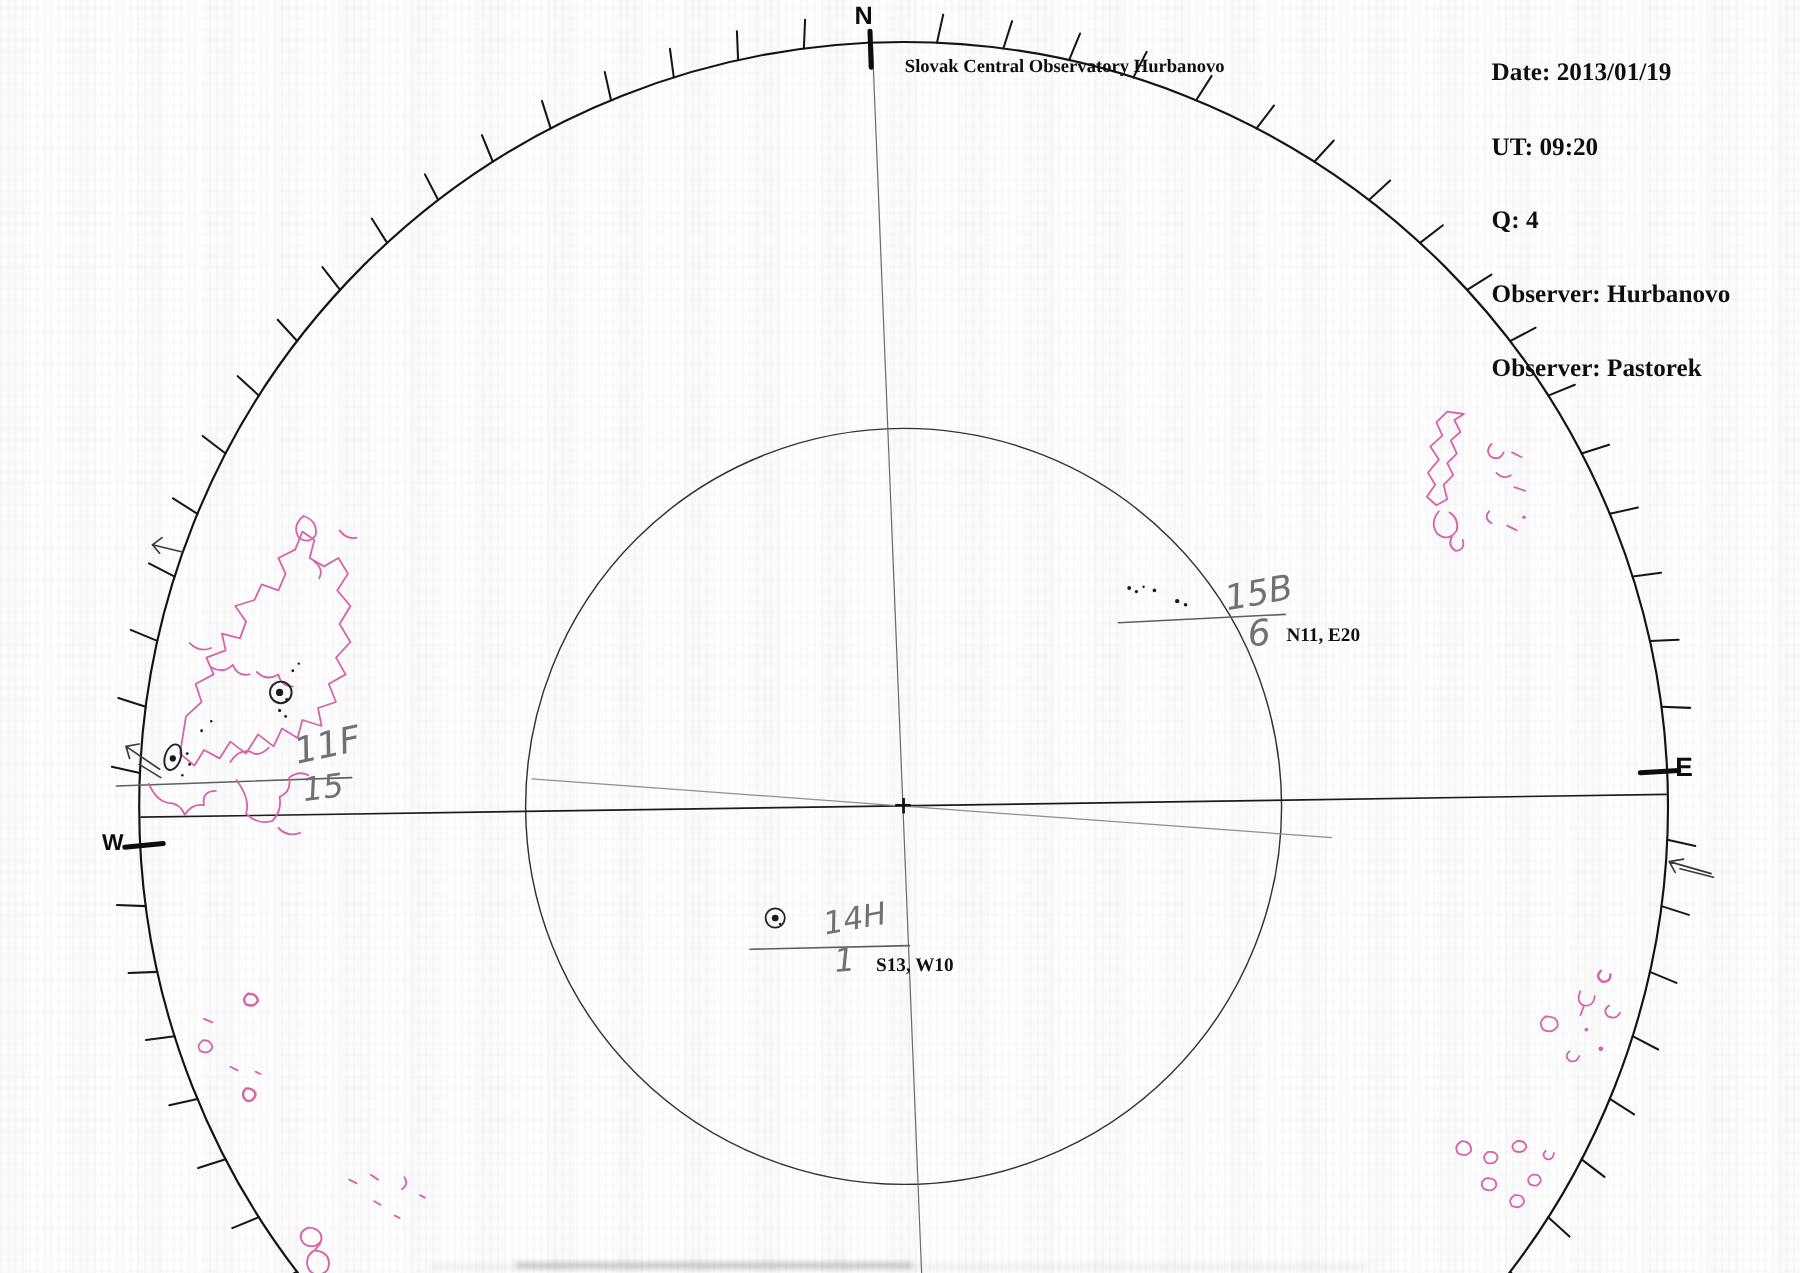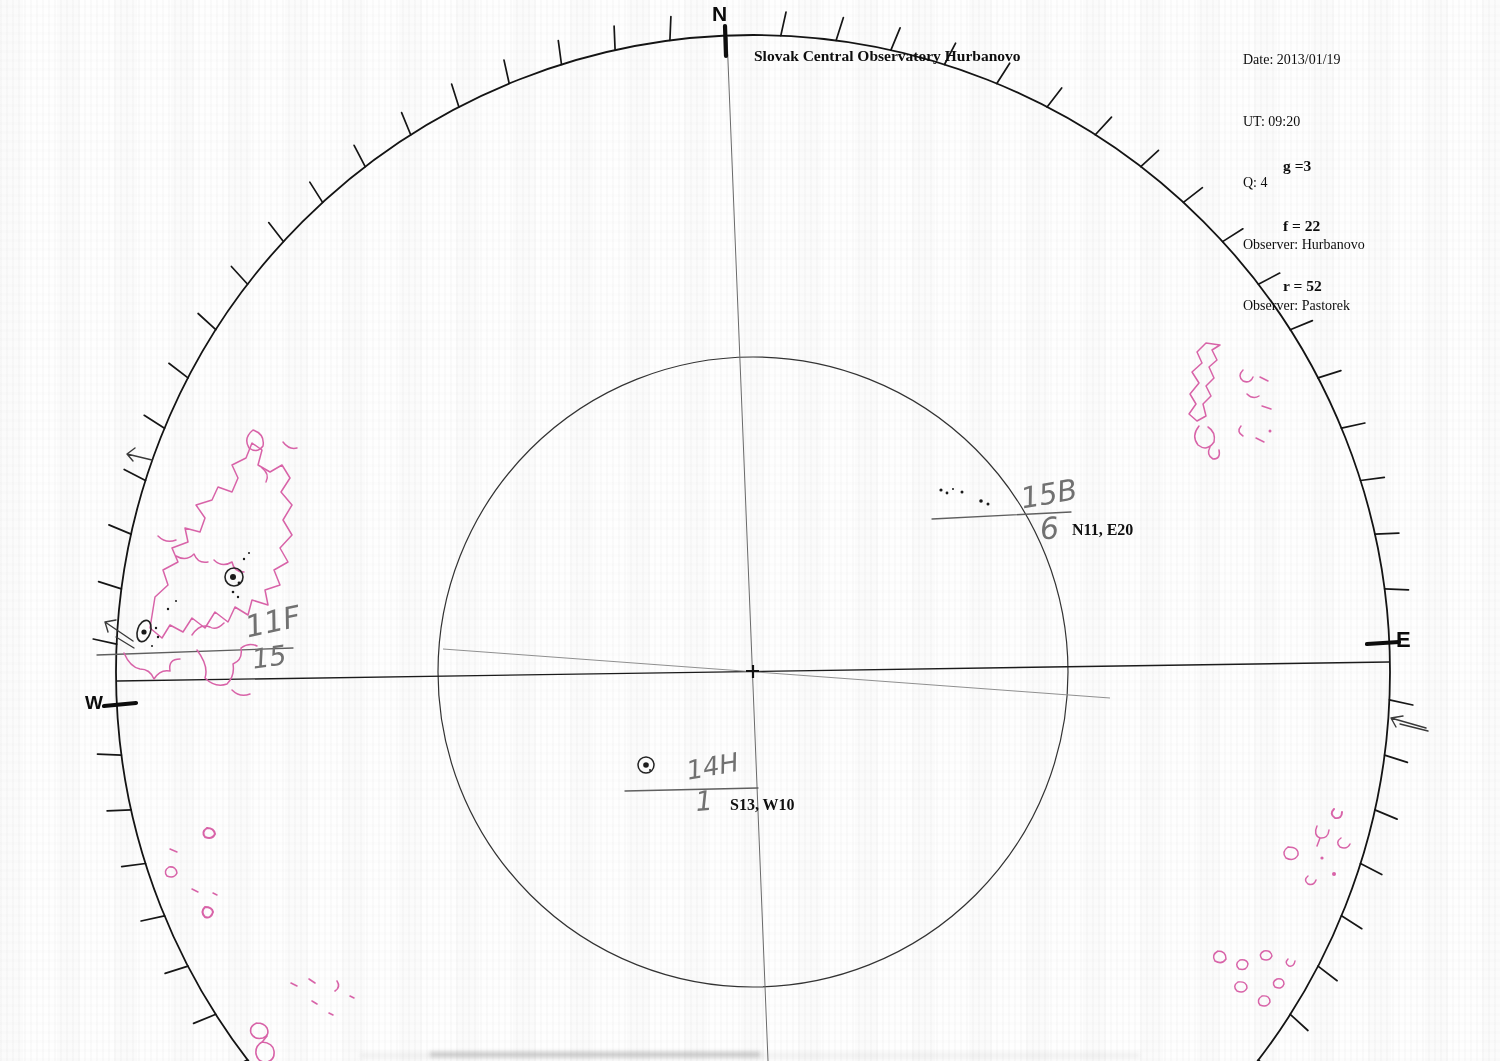--- a/index.html
+++ b/index.html
@@ -8,21 +8,21 @@
   .sheet{position:absolute;left:0;top:0;width:1500px;height:1061px;
     background:
       repeating-linear-gradient(90deg, rgba(60,60,60,0.025) 0 2px, transparent 2px 6px),
       repeating-linear-gradient(90deg, rgba(60,60,60,0.015) 0 23px, transparent 23px 57px),
       repeating-linear-gradient(0deg, rgba(80,80,80,0.012) 0 3px, transparent 3px 9px),
       #fefefe;}
   svg.draw{position:absolute;left:0;top:0;}
   .txt{position:absolute;white-space:pre;}
   .cardinal{font-family:"Liberation Sans",sans-serif;font-weight:bold;color:#0c0c0c;}
   .title{font-family:"Liberation Serif",serif;font-weight:bold;font-size:15.5px;color:#0e0e0e;margin-top:43px;}
-  .info{font-family:"Liberation Serif",serif;font-weight:normal;font-size:14px;
+  .info{font-family:"Liberation Serif",serif;font-weight:bold;font-size:21px;
         line-height:20.5px;color:#0e0e0e;}
   .stats{font-family:"Liberation Serif",serif;font-weight:bold;font-size:15.5px;
         line-height:20px;color:#0e0e0e;}
   .coord{font-family:"Liberation Serif",serif;font-weight:bold;font-size:16px;
         line-height:17.5px;color:#101010;}
   .hand{font-family:"DejaVu Sans",sans-serif;font-style:italic;color:#717171;
         transform-origin:left top;}
   .smudge{position:absolute;background:rgba(100,100,100,.30);filter:blur(2px);}
   .smudge2{position:absolute;background:rgba(120,120,120,.10);filter:blur(2px);}
 </style>
@@ -227,25 +227,20 @@
 <div class="txt cardinal" style="left:85px;top:692px;font-size:19px;">W</div>
 
 <div class="txt info" style="left:1243px;top:9px;">
   <div>Date: 2013/01/19</div>
   <div>UT: 09:20</div>
   <div>Q: 4</div>
   <div>Observer: Hurbanovo</div>
   <div>Observer: Pastorek</div>
 </div>
 
-<div class="txt stats" style="left:1283px;top:116px;">
-  <div>g =3</div>
-  <div>f = 22</div>
-  <div>r = 52</div>
-</div>
 
 <div class="txt hand" style="left:242px;top:610px;font-size:30px;transform:rotate(-12deg);">11F</div>
 <div class="txt hand" style="left:250px;top:644px;font-size:27px;transform:rotate(-8deg);">15</div>
 
 <div class="txt hand" style="left:1018px;top:482px;font-size:29px;transform:rotate(-10deg);">15B</div>
 <div class="txt hand" style="left:1038px;top:512px;font-size:30px;transform:rotate(-6deg);">6</div>
 <div class="txt coord" style="left:1072px;top:486px;">
   <div>N11, E20</div>
 </div>
 

